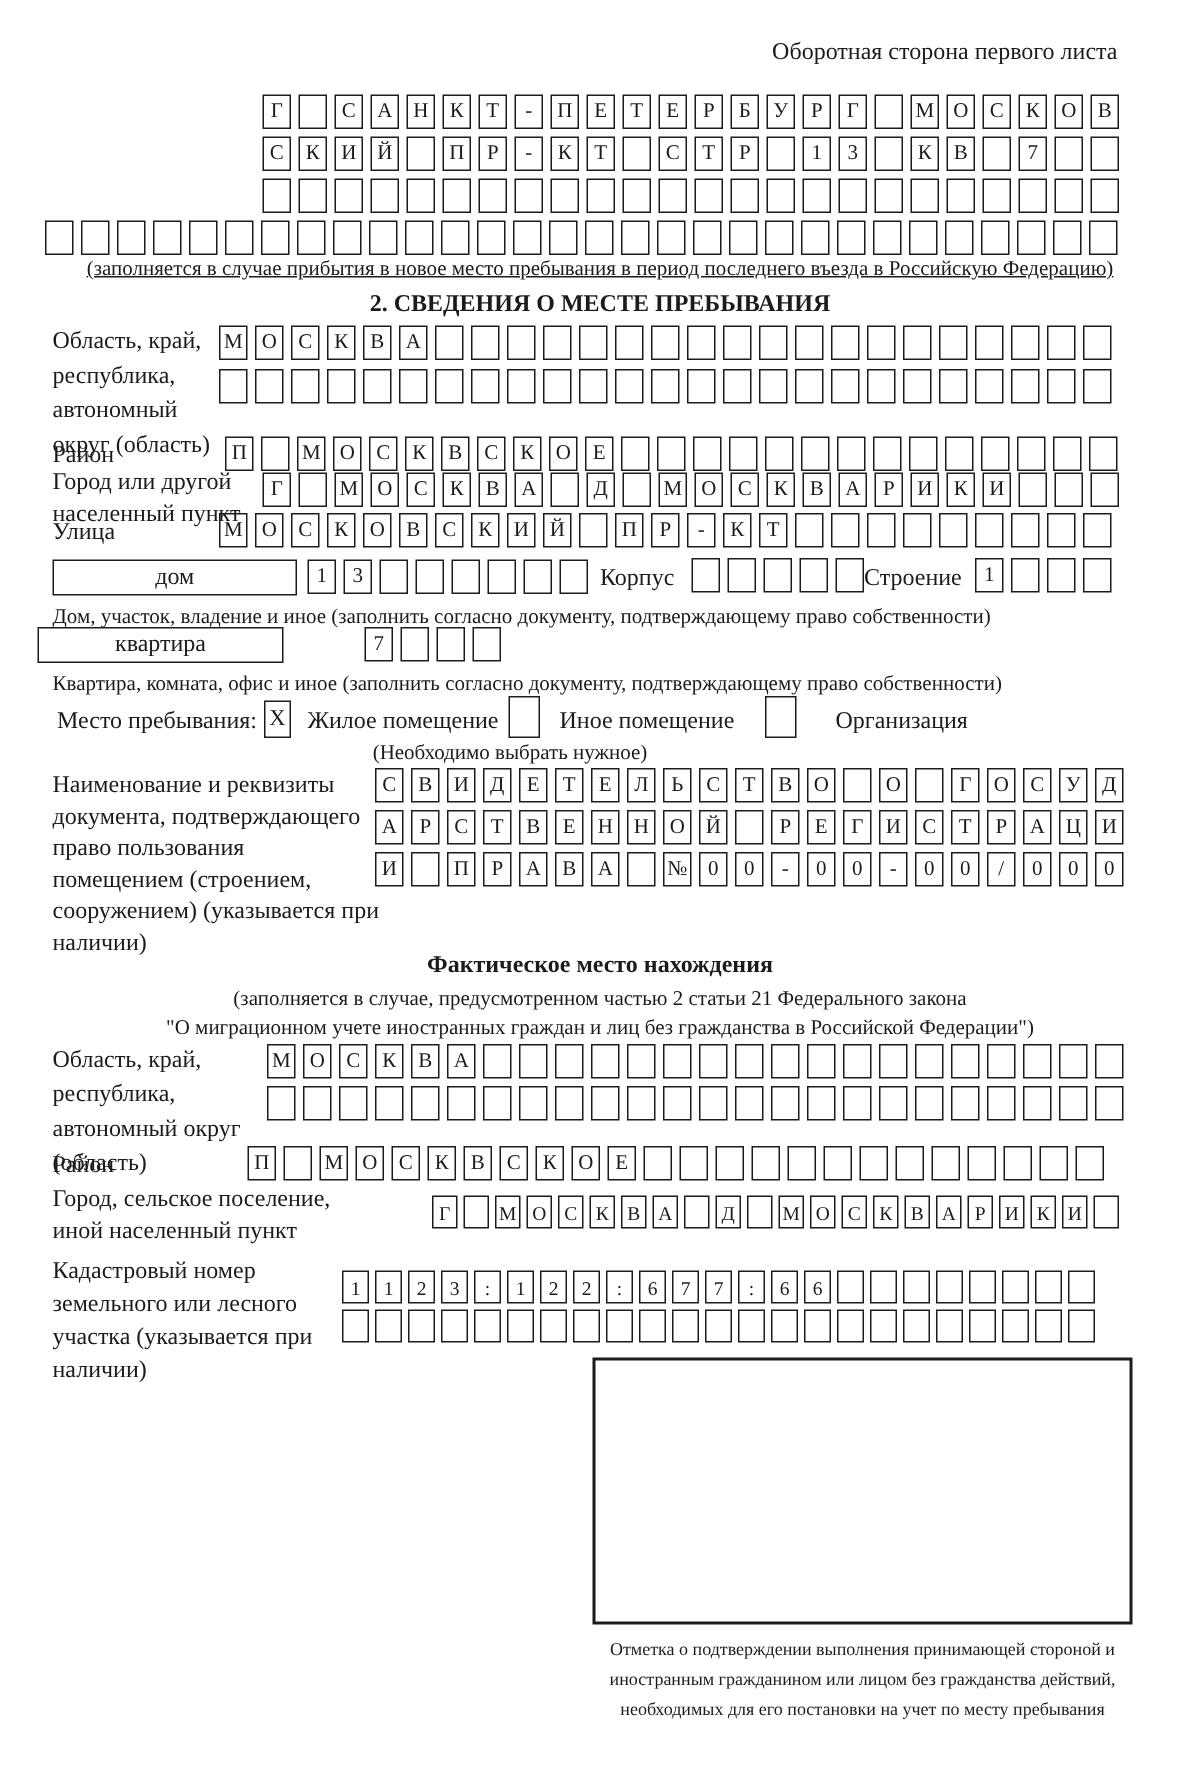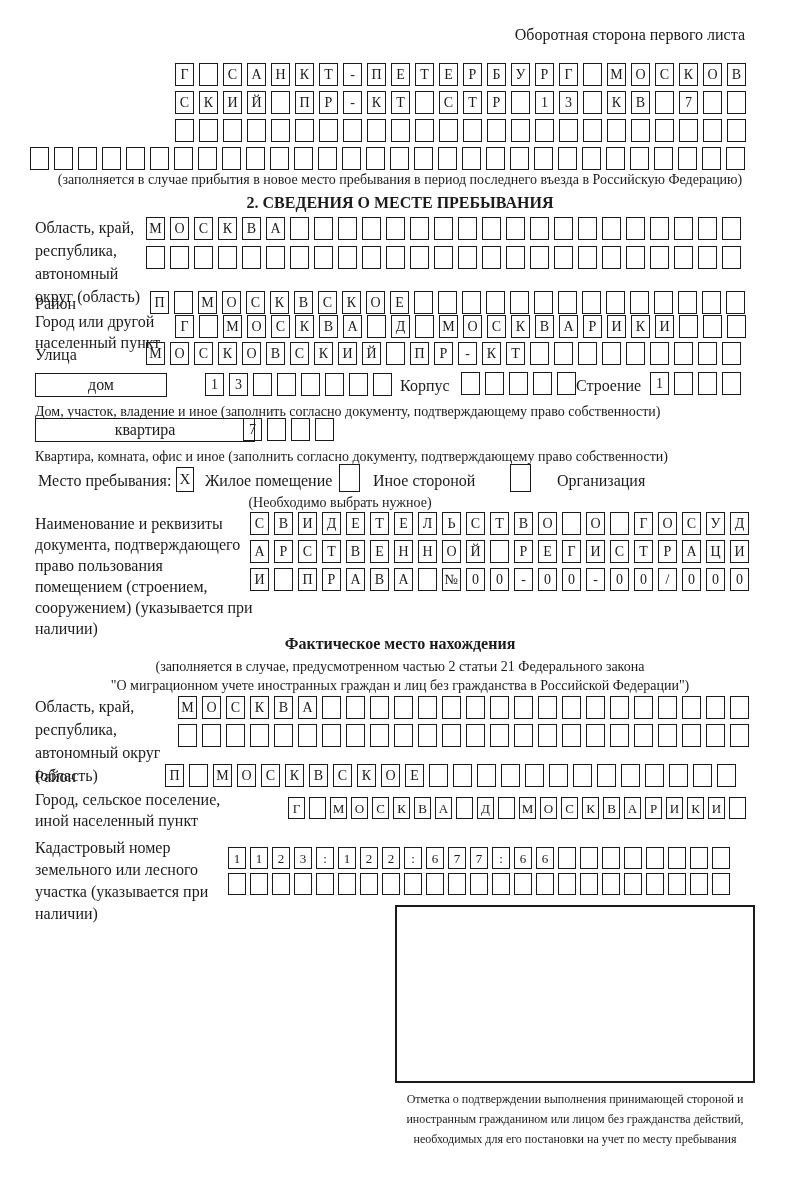--- a/index.html
+++ b/index.html
@@ -132,21 +132,21 @@
       <div class="cell"></div>
       <div class="cell"></div>
       <div class="cell"></div>
       <div class="cell"></div>
       <div class="cell"></div>
       <div class="cell"></div>
       <div class="cell"></div>
       <div class="cell"></div>
       <div class="cell"></div>
     </div>
-  <div class="cap center" style="top:170px;">(заполняется в случае прибытия в новое место пребывания в период последнего въезда в Российскую Федерацию)</div>
+  <div class="cap center" style="top:170px;text-decoration:underline;">(заполняется в случае прибытия в новое место пребывания в период последнего въезда в Российскую Федерацию)</div>
 
   <div class="t center bold" style="top:192px;">2. СВЕДЕНИЯ О МЕСТЕ ПРЕБЫВАНИЯ</div>
 
   <div class="t" style="left:35px;top:216px;width:118px;line-height:23px;">Область, край, республика, автономный округ (область)</div>
   <div class="cells" style="left:146px;top:217px;">
       <div class="cell">М</div>
       <div class="cell">О</div>
       <div class="cell">С</div>
       <div class="cell">К</div>
       <div class="cell">В</div>
@@ -278,21 +278,21 @@
       <div class="cell"></div>
       <div class="cell"></div>
       <div class="cell"></div>
       <div class="cell"></div>
       <div class="cell"></div>
       <div class="cell"></div>
       <div class="cell"></div>
       <div class="cell"></div>
     </div>
 
-  <div class="wbox" style="left:35px;top:373px;width:132px;height:24px;">дом</div>
+  <div class="wbox" style="left:35px;top:373px;width:163px;height:24px;">дом</div>
   <div class="cells" style="left:205px;top:373px;">
       <div class="cell">1</div>
       <div class="cell">3</div>
       <div class="cell"></div>
       <div class="cell"></div>
       <div class="cell"></div>
       <div class="cell"></div>
       <div class="cell"></div>
       <div class="cell"></div>
     </div>
@@ -306,34 +306,34 @@
     </div>
   <div class="t" style="left:576px;top:375px;">Строение</div>
   <div class="cells" style="left:650px;top:372px;">
       <div class="cell">1</div>
       <div class="cell"></div>
       <div class="cell"></div>
       <div class="cell"></div>
     </div>
   <div class="cap" style="left:35px;top:402px;">Дом, участок, владение и иное (заполнить согласно документу, подтверждающему право собственности)</div>
 
-  <div class="wbox" style="left:35px;top:418px;width:220px;height:24px;">квартира</div>
+  <div class="wbox" style="left:25px;top:418px;width:164px;height:24px;">квартира</div>
   <div class="cells" style="left:243px;top:418px;">
       <div class="cell">7</div>
       <div class="cell"></div>
       <div class="cell"></div>
       <div class="cell"></div>
     </div>
   <div class="cap" style="left:35px;top:447px;">Квартира, комната, офис и иное (заполнить согласно документу, подтверждающему право собственности)</div>
 
   <div class="t" style="left:38px;top:470px;">Место пребывания:</div>
   <div class="cb" style="left:176px;top:467px;width:18px;height:25px;">X</div>
   <div class="t" style="left:205px;top:470px;">Жилое помещение</div>
   <div class="cb" style="left:339px;top:464px;width:21px;height:28px;"></div>
-  <div class="t" style="left:373px;top:470px;">Иное стороной</div>
+  <div class="t" style="left:373px;top:470px;">Иное помещение</div>
   <div class="cb" style="left:510px;top:464px;width:21px;height:28px;"></div>
   <div class="t" style="left:557px;top:470px;">Организация</div>
   <div class="cap" style="left:155px;top:493px;width:370px;text-align:center;">(Необходимо выбрать нужное)</div>
 
   <div class="t" style="left:35px;top:513px;width:218px;">Наименование и реквизиты документа, подтверждающего право пользования помещением (строением, сооружением) (указывается при наличии)</div>
   <div class="cells" style="left:250px;top:512px;">
       <div class="cell">С</div>
       <div class="cell">В</div>
       <div class="cell">И</div>
       <div class="cell">Д</div>

